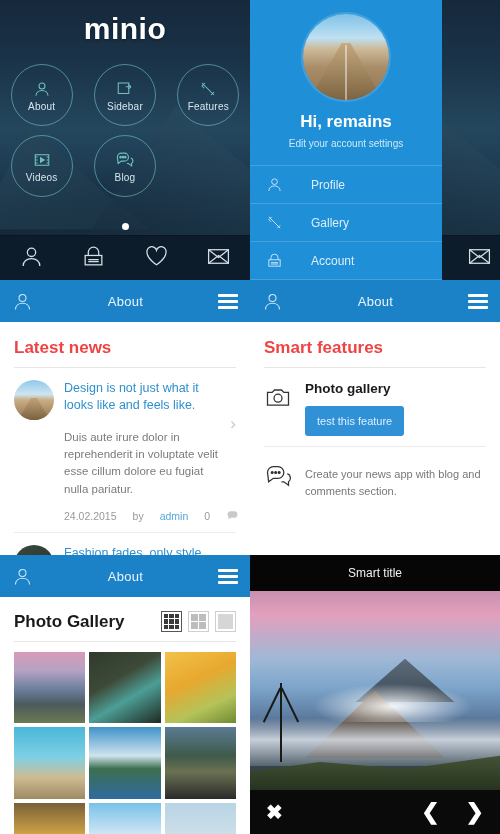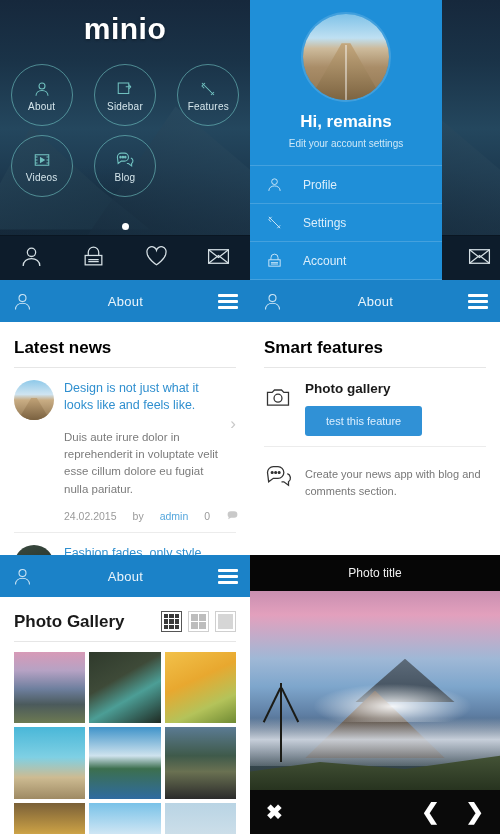--- a/index.html
+++ b/index.html
@@ -46,36 +46,36 @@
   .avatar .pier { width:100%; height:100%;
     background:linear-gradient(180deg,#7fc2e8 0%,#bfe0f2 28%,#cdbb9c 40%,#a98d68 62%,#8f7450 100%); position:relative;}
   .avatar .pier:before{content:"";position:absolute;left:50%;top:34%;width:86%;height:66%;
     transform:translateX(-50%);background:linear-gradient(180deg,#c4a87e,#7d6441);
     clip-path:polygon(44% 0,56% 0,100% 100%,0 100%);}
   .avatar .pier:after{content:"";position:absolute;left:50%;top:36%;width:2px;height:64%;
     background:rgba(255,255,255,.45);transform:translateX(-50%);}
   .greet { text-align:center; color:#fff; font-size:17px; font-weight:bold; margin-top:12px; }
   .sub { text-align:center; color:#cfe8f7; font-size:10px; margin-top:6px; }
   .dmenu { margin-top:16px; }
-  .drow { display:flex; align-items:center; gap:20px; padding:10px 16px;
+  .drow { display:flex; align-items:center; gap:28px; padding:10px 16px;
     border-top:1px solid rgba(255,255,255,.17); color:#dbeefb; font-size:12px; }
   .drow:last-child { border-bottom:1px solid rgba(255,255,255,.17); }
   .drow .dico { color:#e5f3fd; opacity:.9; display:flex; }
 
   
   .navbar { height:42px; background:#1b82c8; display:flex; align-items:center;
     padding:0 12px; color:#fff; position:relative; }
   .navbar .nb-title { flex:1; text-align:center; font-size:13px; color:#eaf4fb; letter-spacing:.3px; }
   .navbar .nb-ico { color:#cfe6f5; display:flex; }
   .burger { width:20px; display:flex; flex-direction:column; gap:3px; }
   .burger i { display:block; height:3px; background:#fff; border-radius:1px; }
 
   
   .content { padding:0 14px; background:#fff; height:100%; }
-  .sect-title { font-size:17px; font-weight:bold; color:#000000; padding:16px 0 9px;
+  .sect-title { font-size:17px; font-weight:bold; color:#ef4444; padding:16px 0 9px;
     border-bottom:1px solid #e6e6e6; }
   .news { display:flex; gap:10px; padding:12px 0 8px; position:relative; }
   .thumb { width:40px; height:40px; border-radius:50%; flex:0 0 40px; overflow:hidden; }
   .th-pier { width:100%;height:100%;background:linear-gradient(180deg,#8ec9e9 0%,#cfe4f1 36%,#c9ad84 50%,#8e7450 100%);position:relative;}
   .th-pier:after{content:"";position:absolute;left:50%;top:44%;width:80%;height:56%;transform:translateX(-50%);
     background:linear-gradient(180deg,#c1a378,#7a6140);clip-path:polygon(42% 0,58% 0,100% 100%,0 100%);}
   .th-city{width:100%;height:100%;background:linear-gradient(160deg,#3b4a3f 0%,#2c3a33 48%,#596b52 100%);}
   .news-body { flex:1; min-width:0; padding-right:16px; }
   .news-title { color:#2f8fcf; font-size:12.5px; line-height:1.35; }
   .news-ex { color:#7b7b7b; font-size:11.5px; line-height:1.5; margin-top:15px; }
@@ -83,21 +83,21 @@
   .news-meta .au { color:#55a7dd; }
   .chev { position:absolute; right:0; top:46px; color:#c9c9c9; font-size:17px; }
   .hr { border-top:1px solid #ececec; }
 
   
   .feat { display:flex; gap:11px; padding:13px 0 10px; }
   .feat .ficon { flex:0 0 30px; color:#333; padding-top:2px; }
   .feat h4 { font-size:13.5px; font-weight:bold; color:#1a1a1a; }
   .feat p { font-size:11px; color:#777; line-height:1.55; margin-top:6px; }
   .btn-test { margin-top:10px; display:inline-block; background:#3091d6; color:#dcefff;
-    font-size:11px; padding:9px 21px; border:none; border-radius:3px; }
+    font-size:11px; padding:9px 12px; border:none; border-radius:3px; }
 
   
   .gal-head { display:flex; align-items:center; padding:14px 0 9px; border-bottom:1px solid #e6e6e6; }
   .gal-head h3 { font-size:17px; font-weight:bold; color:#1a1a1a; flex:1; }
   .views { display:flex; gap:6px; }
   .vbtn { width:21px; height:21px; border:1px solid #cfcfcf; display:grid; gap:1px; padding:2px; }
   .vbtn.on { border-color:#555; }
   .vbtn.g3 { grid-template-columns:repeat(3,1fr); grid-template-rows:repeat(3,1fr); }
   .vbtn.g2 { grid-template-columns:repeat(2,1fr); grid-template-rows:repeat(2,1fr); }
   .vbtn.g1 { grid-template-columns:1fr; grid-template-rows:1fr; }
@@ -275,21 +275,21 @@
               </svg>
             </span>
           <span>Profile</span>
         </div>
         <div class="drow">
           <span class="dico">
               <svg width="17" height="17" viewBox="0 0 24 24" fill="none" stroke="currentColor" stroke-width="1.3">
                 <path d="M4 4l12 12M8 4L4 8l3 3M20 20l-5-5M16 20l4-4"></path>
               </svg>
             </span>
-          <span>Settings</span>
+          <span>Gallery</span>
         </div>
         <div class="drow">
           <span class="dico">
               <svg width="17" height="17" viewBox="0 0 24 24" fill="none" stroke="currentColor" stroke-width="1.3">
                 <path d="M7 11V8a5 5 0 0110 0v3"></path>
                 <rect x="4" y="11" width="16" height="9"></rect>
                 <path d="M7 15h10M7 17h10"></path>
               </svg>
             </span>
           <span>Account</span>
@@ -445,21 +445,21 @@
         <div class="cell ph-road"></div>
         <div class="cell ph-sunset"></div>
         <div class="cell ph-pier2"></div>
         <div class="cell ph-sea"></div>
       </div>
     </div>
   </div>
 
   <div class="panel">
     <div class="viewer">
-      <div class="v-top">Photo title</div>
+      <div class="v-top">Smart title</div>
       <div class="v-img">
         <div class="volcano">
           <div class="far"></div>
           <div class="cone"></div>
           <div class="smoke"></div>
           <div class="fog"></div>
           <div class="ridge"></div>
           <div class="tree"></div>
         </div>
       </div>

